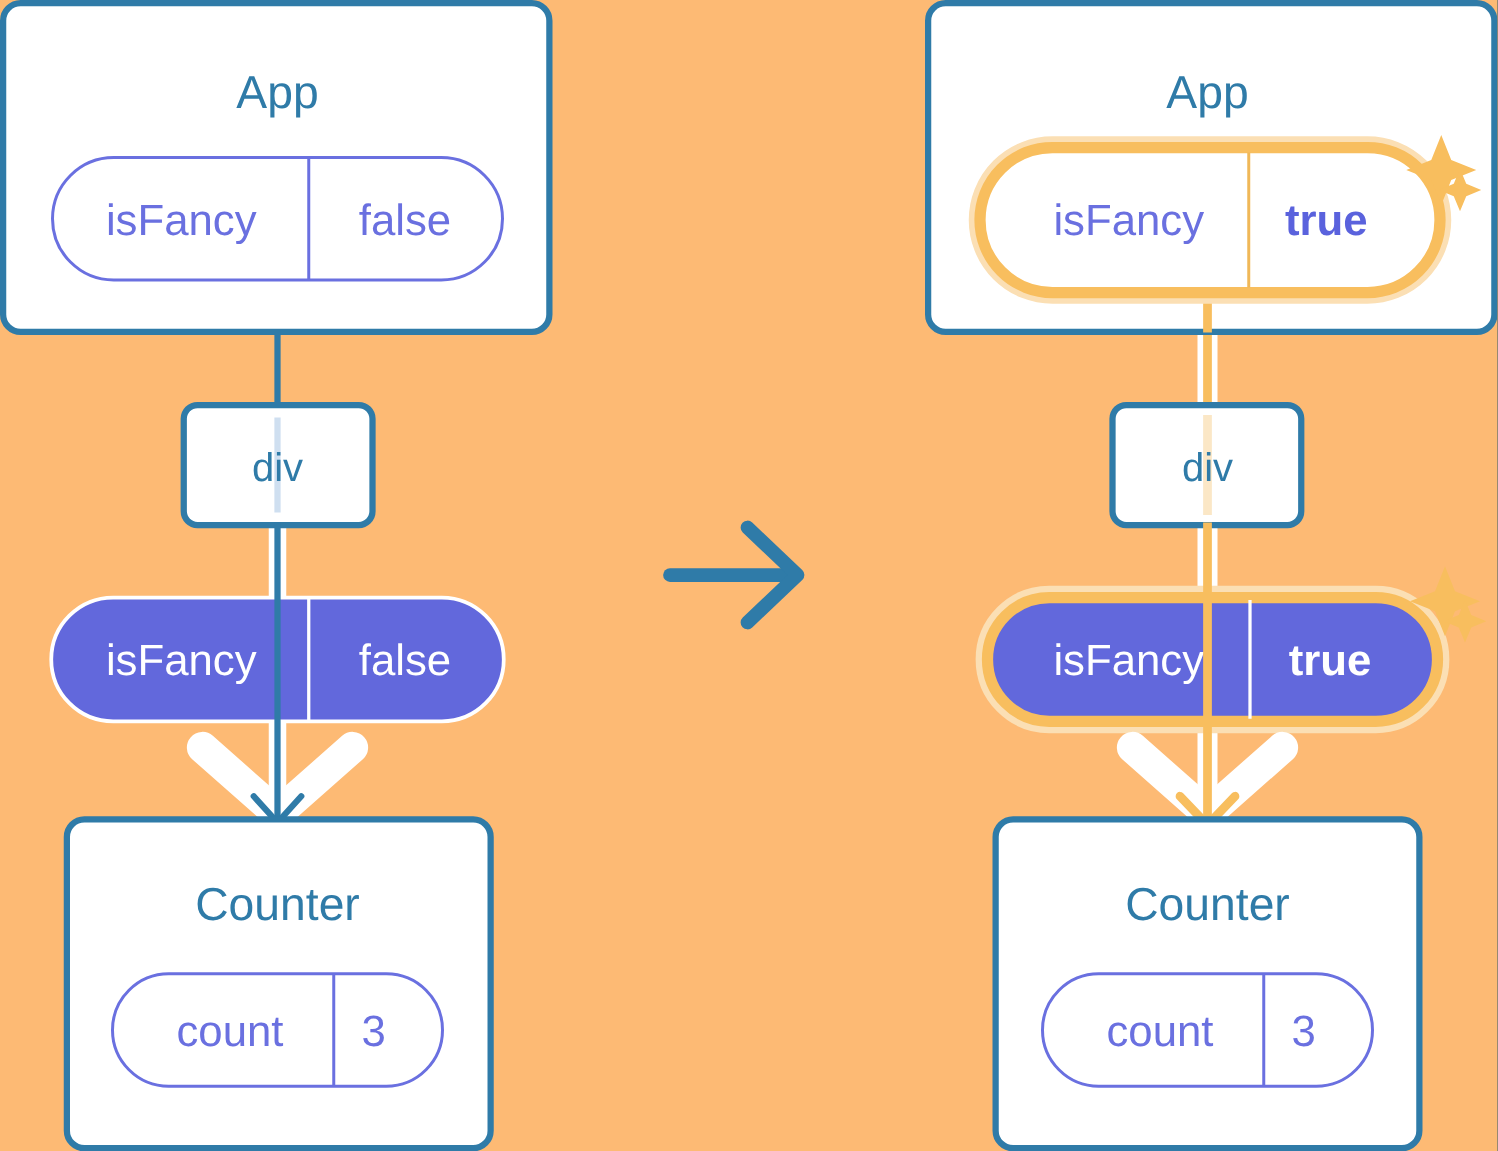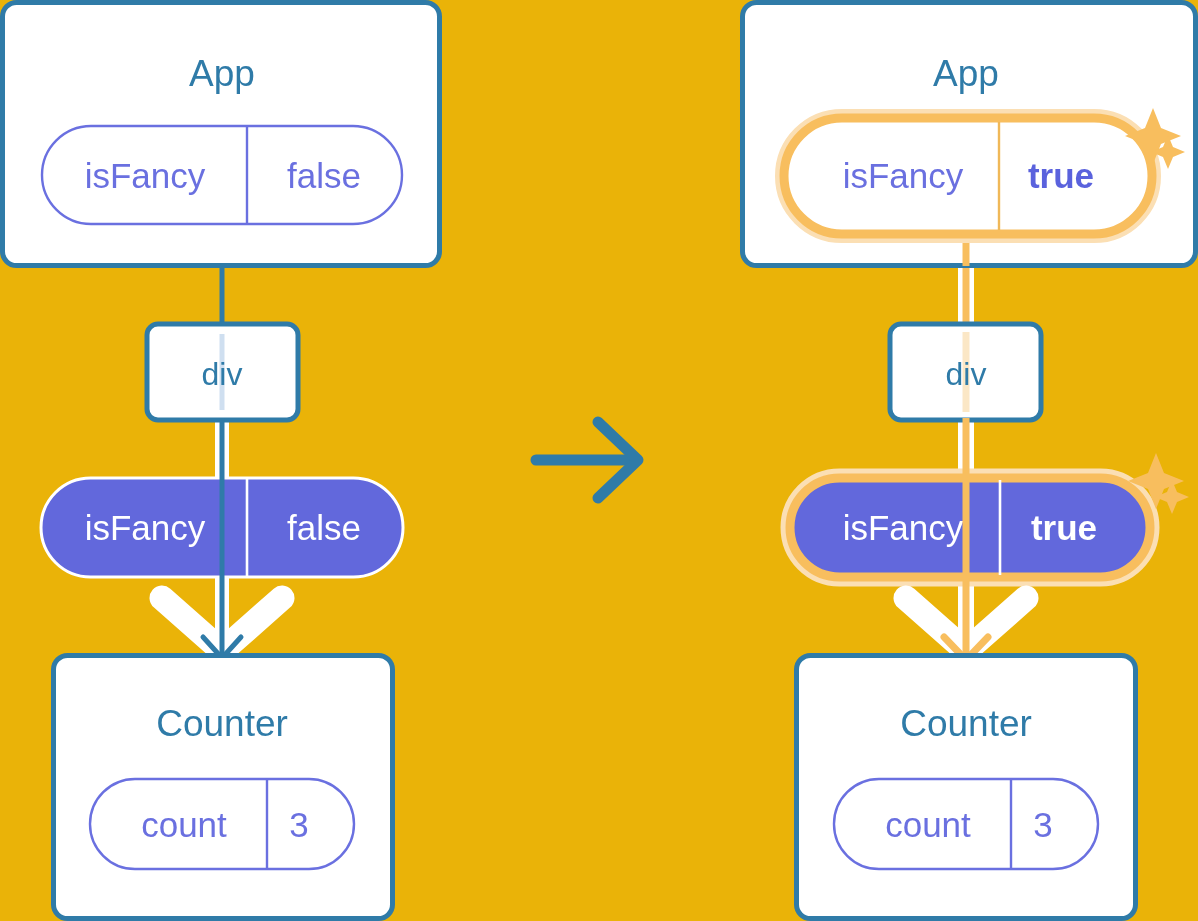--- a/index.html
+++ b/index.html
@@ -6,21 +6,21 @@
     margin: 0; padding: 0;
     background: #4b646e;
     width: 1198px; height: 921px;
     overflow: hidden;
     font-family: "Liberation Sans", sans-serif;
   }
   #stage {
     position: relative;
     width: 1198px;
     height: 921px;
-    background: #eab308;
+    background: #fdba74;
   }
   svg.diagram {
     position: absolute;
     left: 0; top: 0;
     width: 1198px;
     height: 921px;
     display: block;
   }
   .t-title {
     font-family: "Liberation Sans", sans-serif;

